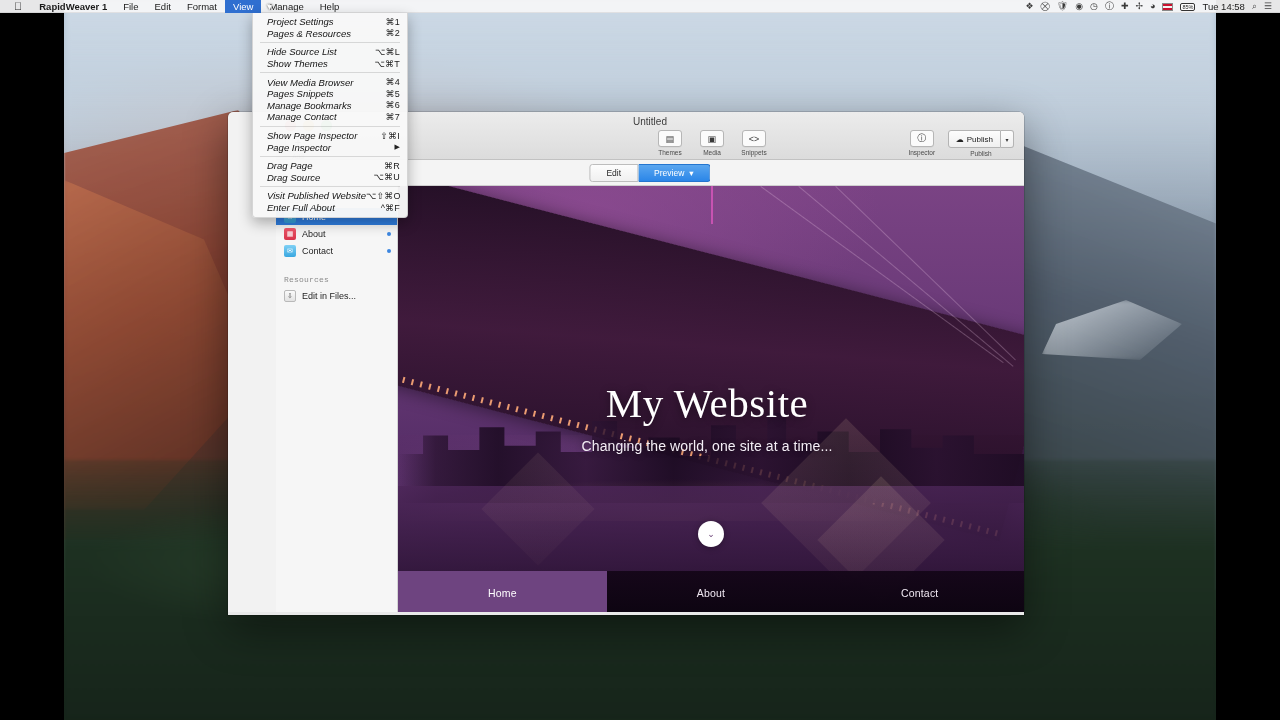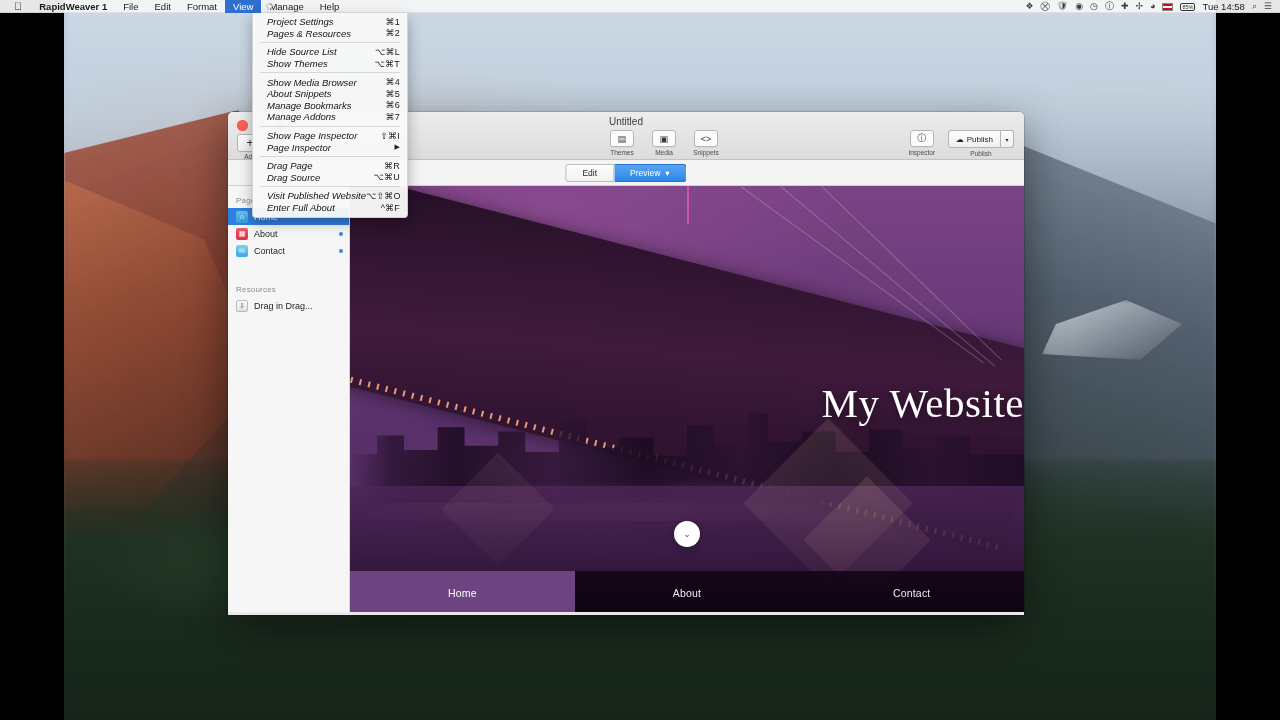--- a/index.html
+++ b/index.html
@@ -101,20 +101,21 @@
   .mi .key { color:#1a1a1a; font-size:9px; letter-spacing:.2px; }
   .mi .arrow { font-size:7px; color:#222; }
   .msep { height:1px; margin:3px 7px; background:rgba(0,0,0,.13); }
 
   
   #appwin {
     position:absolute; left:228px; top:112px; width:796px; height:503px;
     background:#f2f2f2; border-radius:5px 5px 0 0; overflow:hidden;
     box-shadow:0 14px 44px rgba(0,0,0,.45), 0 0 0 .5px rgba(0,0,0,.28);
     z-index:30;
+    padding-left:48px;
   }
   .titlebar {
     position:relative; height:48px;
     background:linear-gradient(180deg,#ececec 0%, #dcdcdc 100%);
     border-bottom:1px solid #c2c2c2;
   }
   .lights { position:absolute; left:9px; top:8px; display:flex; gap:7px; }
   .lt { width:11px; height:11px; border-radius:50%; }
   .lt.r { background:#fe5f57; box-shadow:inset 0 0 0 .5px rgba(0,0,0,.15); }
   .lt.y { background:#febc2e; box-shadow:inset 0 0 0 .5px rgba(0,0,0,.15); }
@@ -225,21 +226,21 @@
     background:radial-gradient(ellipse 420px 60px at 45% 100%, rgba(255,190,150,.22), rgba(255,190,150,0) 70%);
   }
   .water {
     position:absolute; left:0; bottom:0; width:100%; height:30%;
     background:linear-gradient(180deg, rgba(76,38,88,.8) 0%, rgba(52,24,62,.9) 60%, rgba(34,14,42,.95) 100%);
   }
   .diamond {
     position:absolute; background:linear-gradient(135deg, rgba(255,220,180,.12), rgba(255,200,170,.04));
     transform:rotate(45deg);
   }
-  .hero-txt { position:absolute; left:0; right:0; top:46%; text-align:right; }
+  .hero-txt { position:absolute; left:0; right:8px; top:46%; text-align:center; }
   .hero-title {
     font-family:"Liberation Serif", serif; font-size:41px; color:#fff; font-weight:normal;
     letter-spacing:.5px; text-shadow:0 2px 10px rgba(0,0,0,.45); line-height:1;
   }
   .hero-sub {
     margin-top:14px; font-size:14px; color:#f4eef6; letter-spacing:.1px;
     text-shadow:0 1px 6px rgba(0,0,0,.4);
   }
   .scrollbtn {
     position:absolute; left:50%; top:78%; transform:translateX(-50%);
@@ -320,33 +321,33 @@
       <span class="lbl">Hide Source List</span>
       <span class="key">⌥⌘L</span>
     </div>
     <div class="mi">
       <span class="lbl">Show Themes</span>
       <span class="key">⌥⌘T</span>
     </div>
     <div class="msep"></div>
 
     <div class="mi">
-      <span class="lbl">Show Media Browser</span>
+      <span class="lbl">View Media Browser</span>
       <span class="key">⌘4</span>
     </div>
     <div class="mi">
-      <span class="lbl">About Snippets</span>
+      <span class="lbl">Pages Snippets</span>
       <span class="key">⌘5</span>
     </div>
     <div class="mi">
       <span class="lbl">Manage Bookmarks</span>
       <span class="key">⌘6</span>
     </div>
     <div class="mi">
-      <span class="lbl">Manage Addons</span>
+      <span class="lbl">Manage Contact</span>
       <span class="key">⌘7</span>
     </div>
     <div class="msep"></div>
 
     <div class="mi">
       <span class="lbl">Show Page Inspector</span>
       <span class="key">⇧⌘I</span>
     </div>
     <div class="mi">
       <span class="lbl">Page Inspector</span>
@@ -443,24 +444,24 @@
           <span class="sb-ic ic-about">▦</span>
           <span class="sb-lbl">About</span>
           <span class="dot"></span>
         </div>
         <div class="sb-item">
           <span class="sb-ic ic-contact">✉</span>
           <span class="sb-lbl">Contact</span>
           <span class="dot"></span>
         </div>
 
-        <div class="sb-head" style="margin-top:22px;">Resources</div>
+        <div class="sb-head" style="margin-top:12px;font-family:Liberation Mono, monospace;">Resources</div>
         <div class="sb-item">
           <span class="sb-ic ic-file">⇩</span>
-          <span class="sb-lbl">Drag in Drag...</span>
+          <span class="sb-lbl">Edit in Files...</span>
         </div>
       </div>
 
       <div class="canvas">
         <div class="hero">
           <div class="hero-sky"></div>
 
           <div class="bridge-deck">
             <div class="bridge-lights" style="top:auto; bottom:4px;"></div>
           </div>
@@ -472,20 +473,21 @@
           <div class="skyline"></div>
           <div class="city-glow"></div>
           <div class="water"></div>
 
           <div class="diamond" style="left:62%; top:60%; width:120px; height:120px;"></div>
           <div class="diamond" style="left:70%; top:72%; width:90px; height:90px;"></div>
           <div class="diamond" style="left:16%; top:66%; width:80px; height:80px; opacity:.6;"></div>
 
           <div class="hero-txt">
             <div class="hero-title">My Website</div>
+            <div class="hero-sub">Changing the world, one site at a time...</div>
           </div>
 
           <div class="scrollbtn">
             <span>⌄</span>
           </div>
 
           <div class="navbar">
             <div class="navitem on">Home</div>
             <div class="navitem">About</div>
             <div class="navitem">Contact</div>

